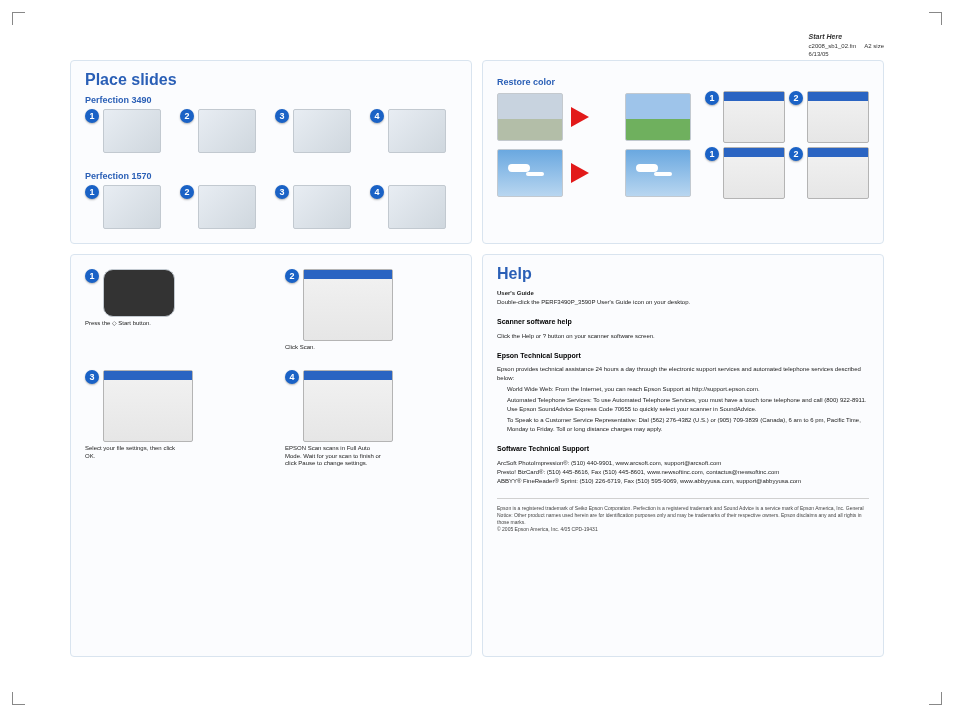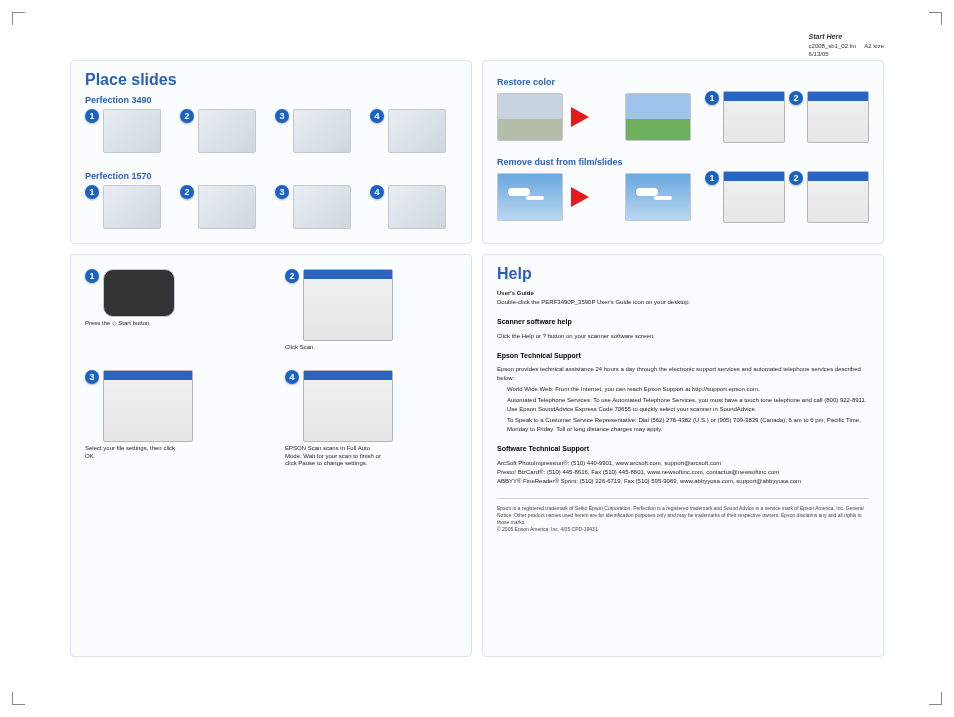--- a/index.html
+++ b/index.html
@@ -277,21 +277,20 @@
       <div class="step-head">
           <div class="num">1</div>
           <div class="thumb screenshot" style="width:60px;height:50px"></div>
         </div>
       <div class="step-head">
           <div class="num">2</div>
           <div class="thumb screenshot" style="width:60px;height:50px"></div>
         </div>
     </div>
 
-    <h3 class="sub" style="margin-top:14px">Remove dust from film/slides</h3>
     <div class="demo-row">
       <div class="thumb sky"></div>
       <div class="arrow"></div>
       <div class="thumb sky"></div>
       <div style="flex:1"></div>
       <div class="step-head">
           <div class="num">1</div>
           <div class="thumb screenshot" style="width:60px;height:50px"></div>
         </div>
       <div class="step-head">

